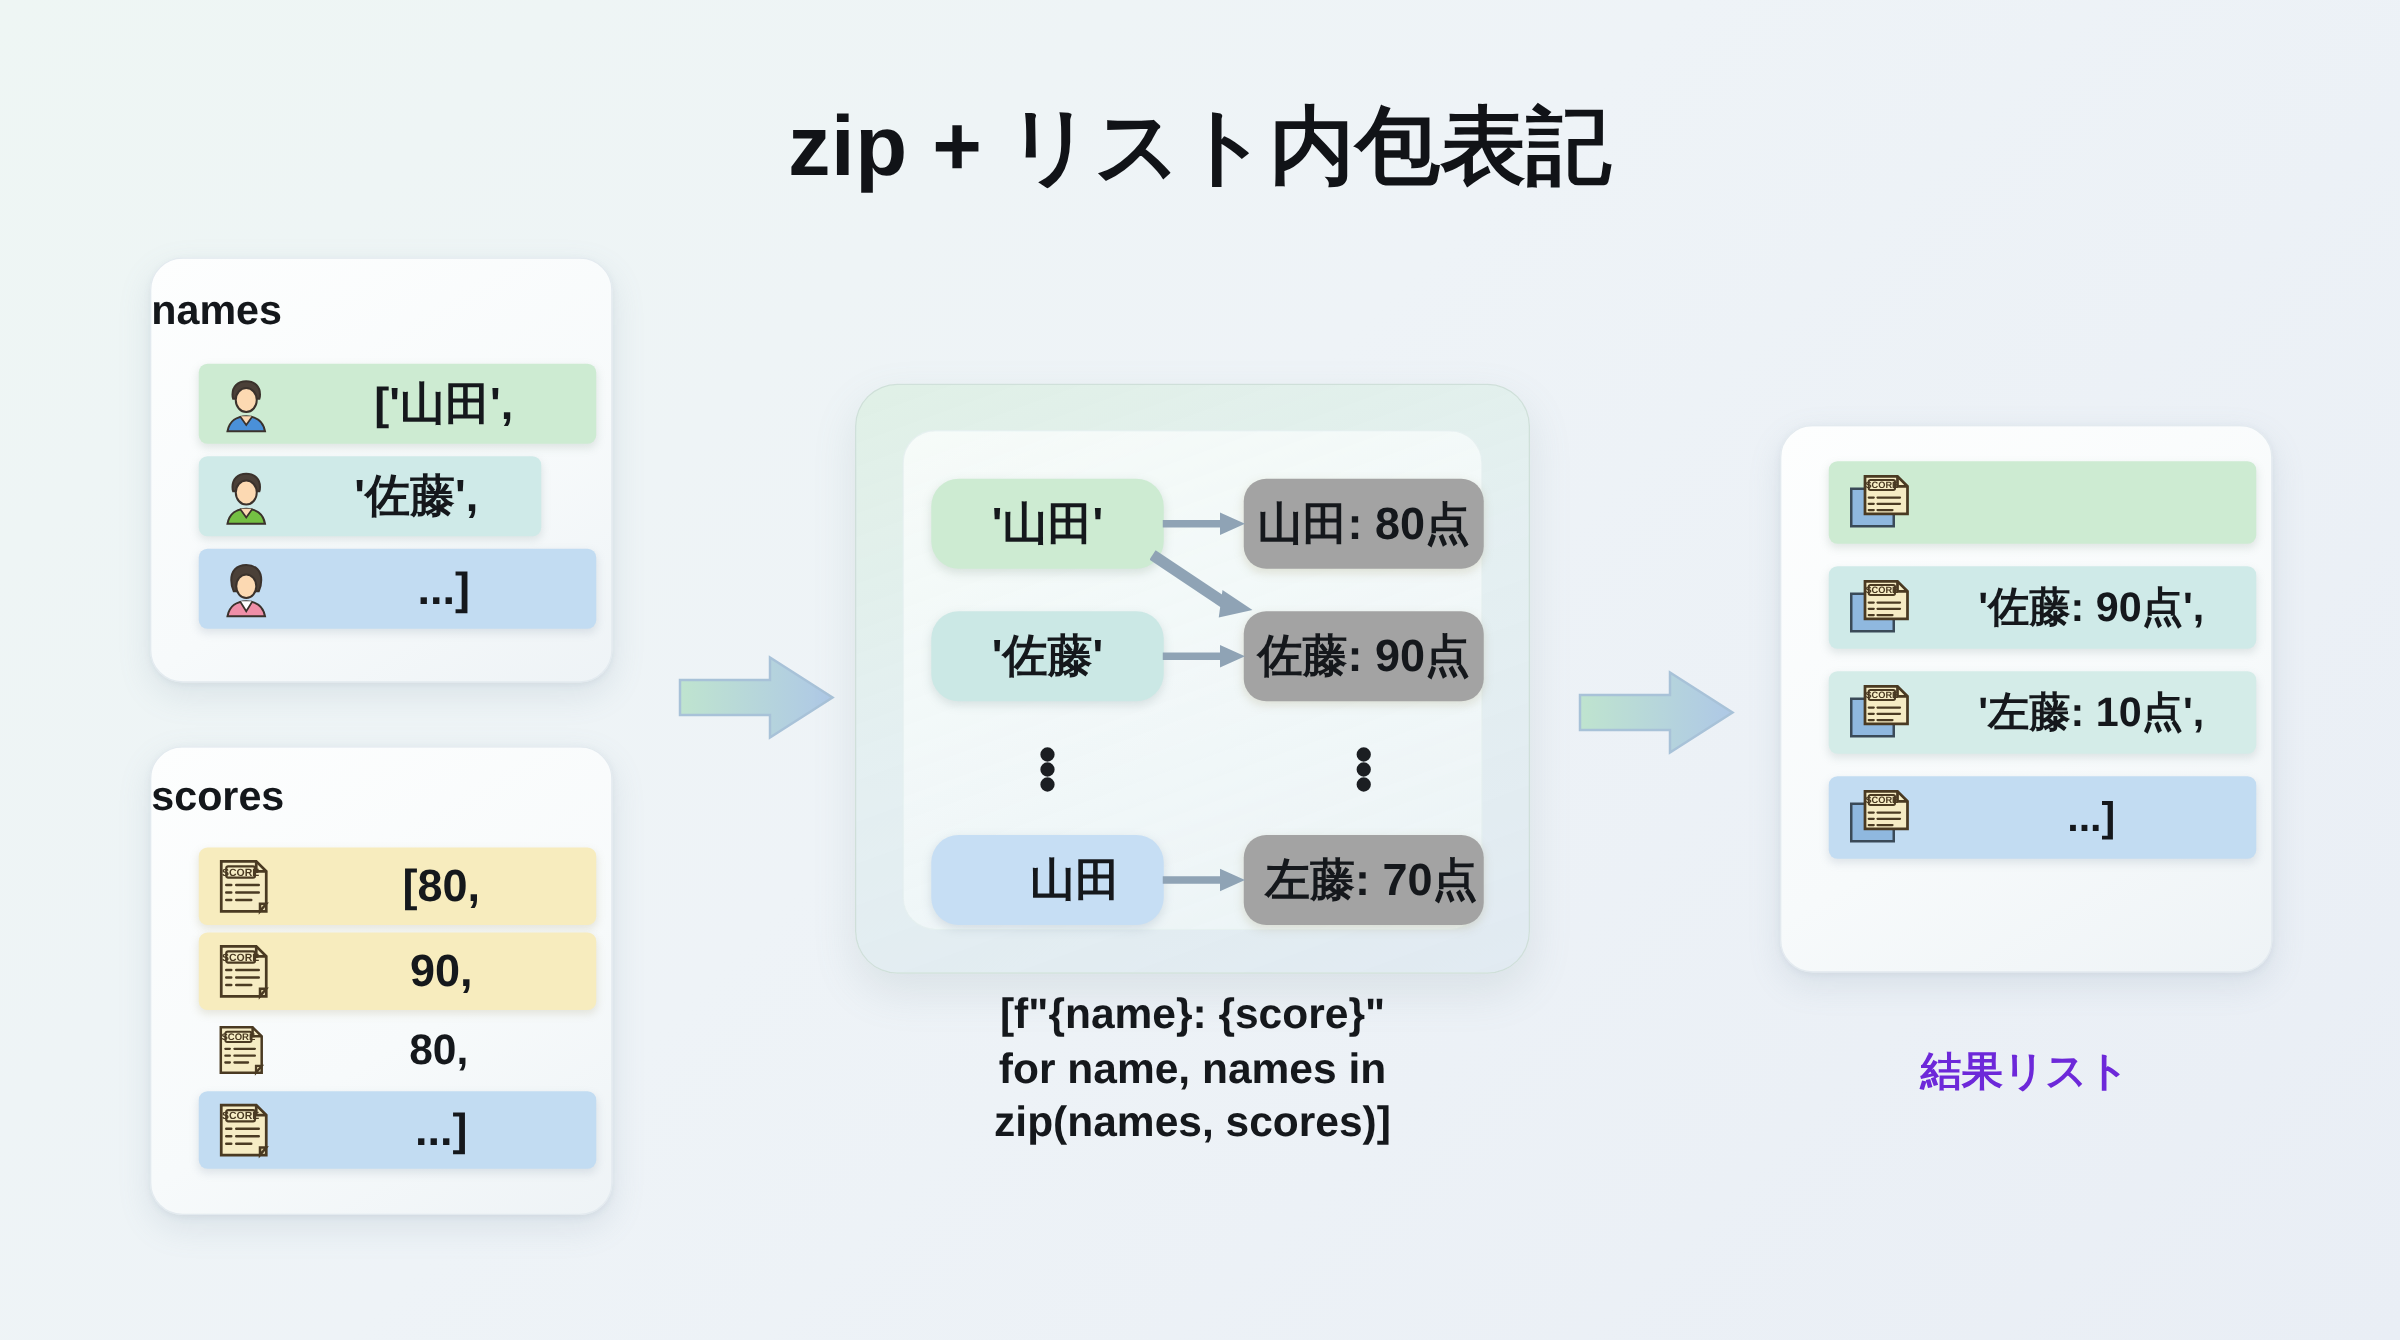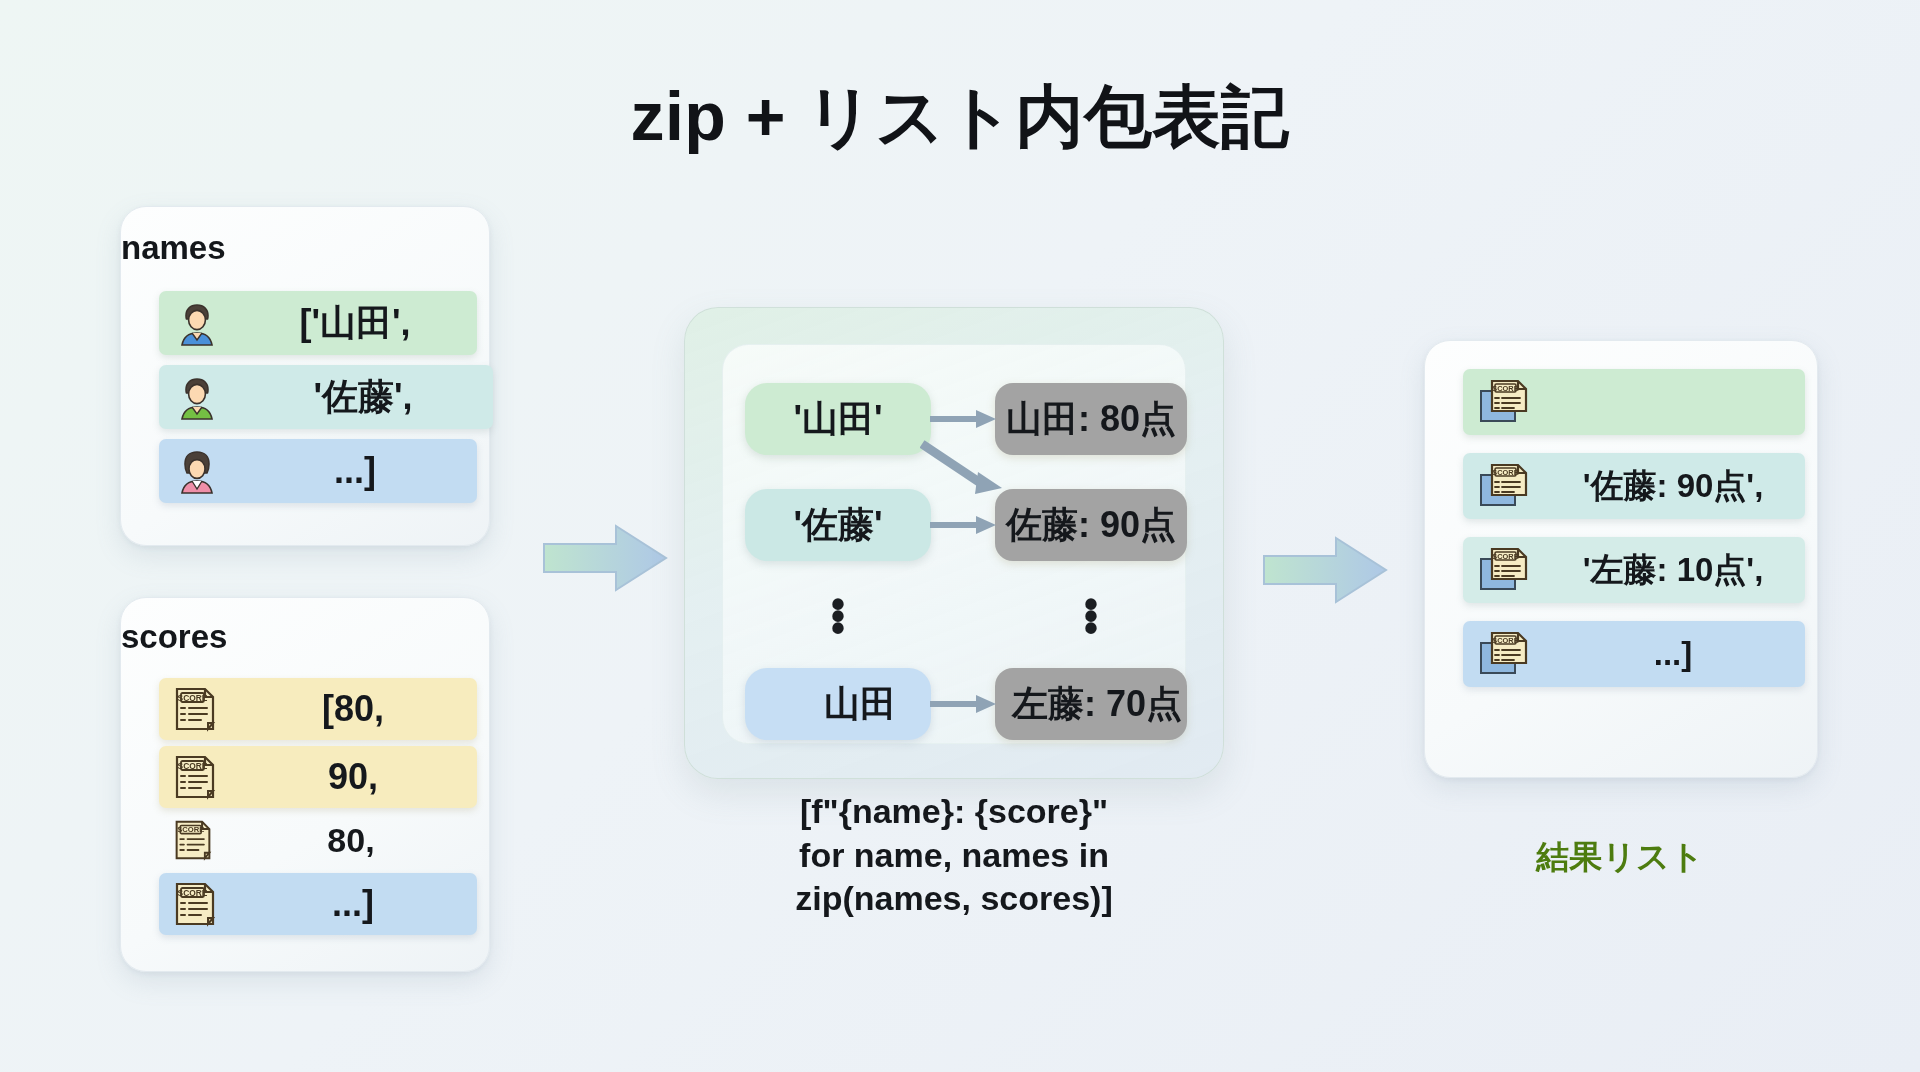--- a/index.html
+++ b/index.html
@@ -142,42 +142,42 @@
 
   
   #result-label {
     position: absolute;
     left: 1420px;
     top: 835px;
     width: 400px;
     text-align: center;
     font-size: 33px;
     font-weight: bold;
-    color: #4d7c0f;
+    color: #6d28d9;
   }
 </style>
 </head>
 <body>
 
 <div id="title">zip + リスト内包表記</div>
 
 <div class="card" style="left:120px; top:206px; width:370px; height:340px;">
   <div class="card-title" style="margin-top:22px;">names</div>
 
   <div class="row row-green" style="position:absolute; left:26px; top:84px; width:318px; height:64px;">
     <svg class="person" viewBox="0 0 48 48">
       <path d="M24 6c-7 0-11 4.4-11 10.5 0 1.4.2 2.6.5 3.5l21 0c.3-.9.5-2.1.5-3.5C35 10.4 31 6 24 6z" fill="#4b4038" stroke="#3b322c" stroke-width="1.6"></path>
       <ellipse cx="24" cy="21" rx="8.4" ry="9.6" fill="#fcd9b2" stroke="#3b322c" stroke-width="1.6"></ellipse>
       <path d="M9 46c1.5-8.2 7.6-12 15-12s13.5 3.8 15 12z" fill="#4a90d9" stroke="#3b322c" stroke-width="1.6"></path>
       <path d="M19 34l5 7 5-7" fill="#fcd9b2" stroke="#3b322c" stroke-width="1.4"></path>
     </svg>
     <span class="row-text">['山田',</span>
   </div>
 
-  <div class="row row-teal" style="position:absolute; left:26px; top:158px; width:334px; height:64px;justify-content:flex-end;">
+  <div class="row row-teal" style="position:absolute; left:26px; top:158px; width:274px; height:64px;justify-content:flex-end;">
     <svg class="person" viewBox="0 0 48 48">
       <path d="M24 6c-7 0-11 4.4-11 10.5 0 1.4.2 2.6.5 3.5l21 0c.3-.9.5-2.1.5-3.5C35 10.4 31 6 24 6z" fill="#4b4038" stroke="#3b322c" stroke-width="1.6"></path>
       <ellipse cx="24" cy="21" rx="8.4" ry="9.6" fill="#fcd9b2" stroke="#3b322c" stroke-width="1.6"></ellipse>
       <path d="M9 46c1.5-8.2 7.6-12 15-12s13.5 3.8 15 12z" fill="#74c043" stroke="#3b322c" stroke-width="1.6"></path>
       <path d="M19 34l5 7 5-7" fill="#fcd9b2" stroke="#3b322c" stroke-width="1.4"></path>
     </svg>
     <span class="row-text">'佐藤',</span>
   </div>
 
   <div class="row row-blue" style="position:absolute; left:26px; top:232px; width:318px; height:64px;">

